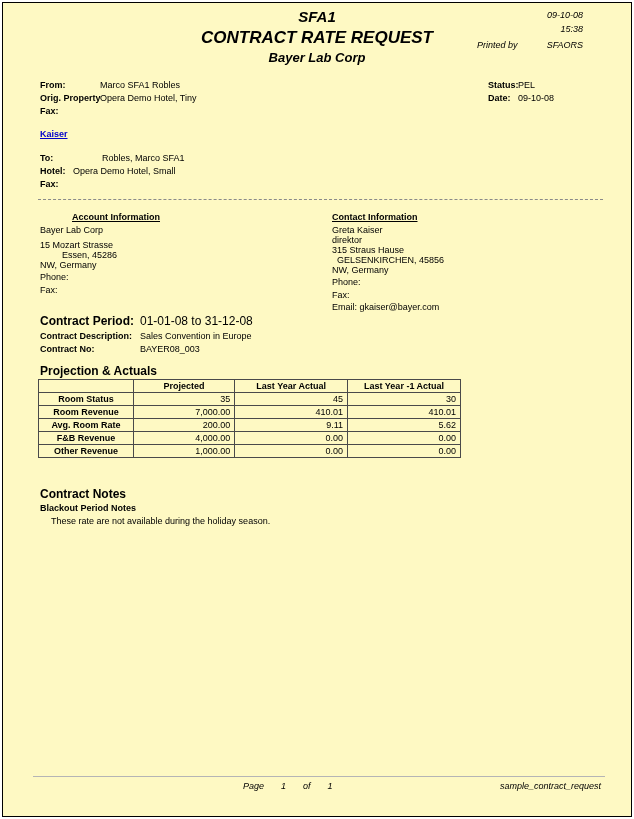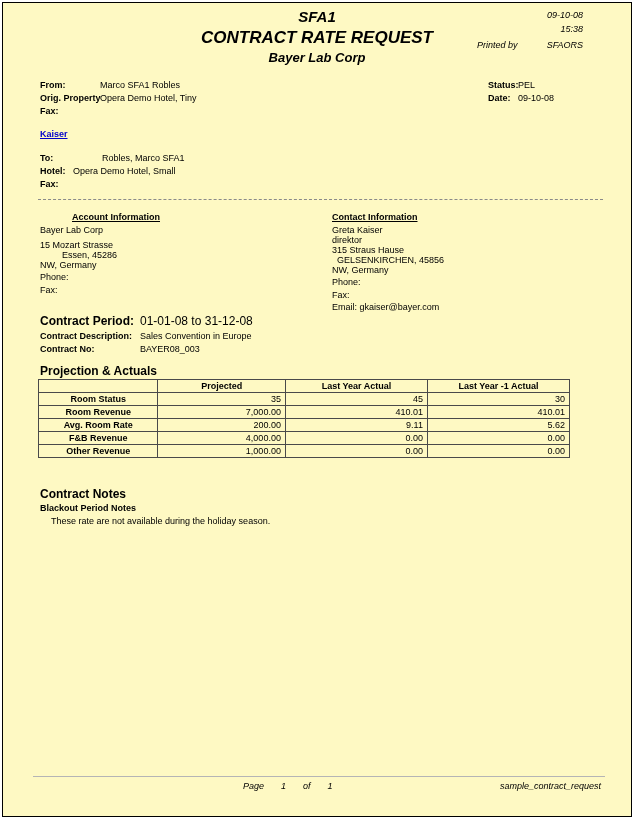--- a/index.html
+++ b/index.html
@@ -25,21 +25,21 @@
   
   .t{font-size:9px;line-height:11px;}
   .b{font-weight:bold;}
   .link{color:#0000CC;font-weight:bold;text-decoration:underline;font-size:9px;cursor:pointer;}
   .uline{text-decoration:underline;}
   
   .dotted-sep{position:absolute;top:196px;left:35px;width:565px;border-top:1px dashed #8a8a8a;height:0;}
   
   .big{font-size:12px;line-height:14px;}
   
-  .ptable{position:absolute;top:376px;left:35px;width:532px;border-collapse:collapse;table-layout:fixed;}
+  .ptable{position:absolute;top:376px;left:35px;width:423px;border-collapse:collapse;table-layout:fixed;}
   .ptable th,.ptable td{
     border:1px solid #4a4a4a;
     font-size:9px;
     height:12px;
     padding:0 4px;
     overflow:hidden;
   }
   .ptable th{font-weight:bold;text-align:center;}
   .ptable td.rowlabel{font-weight:bold;text-align:center;}
   .ptable td.num{text-align:right;}

